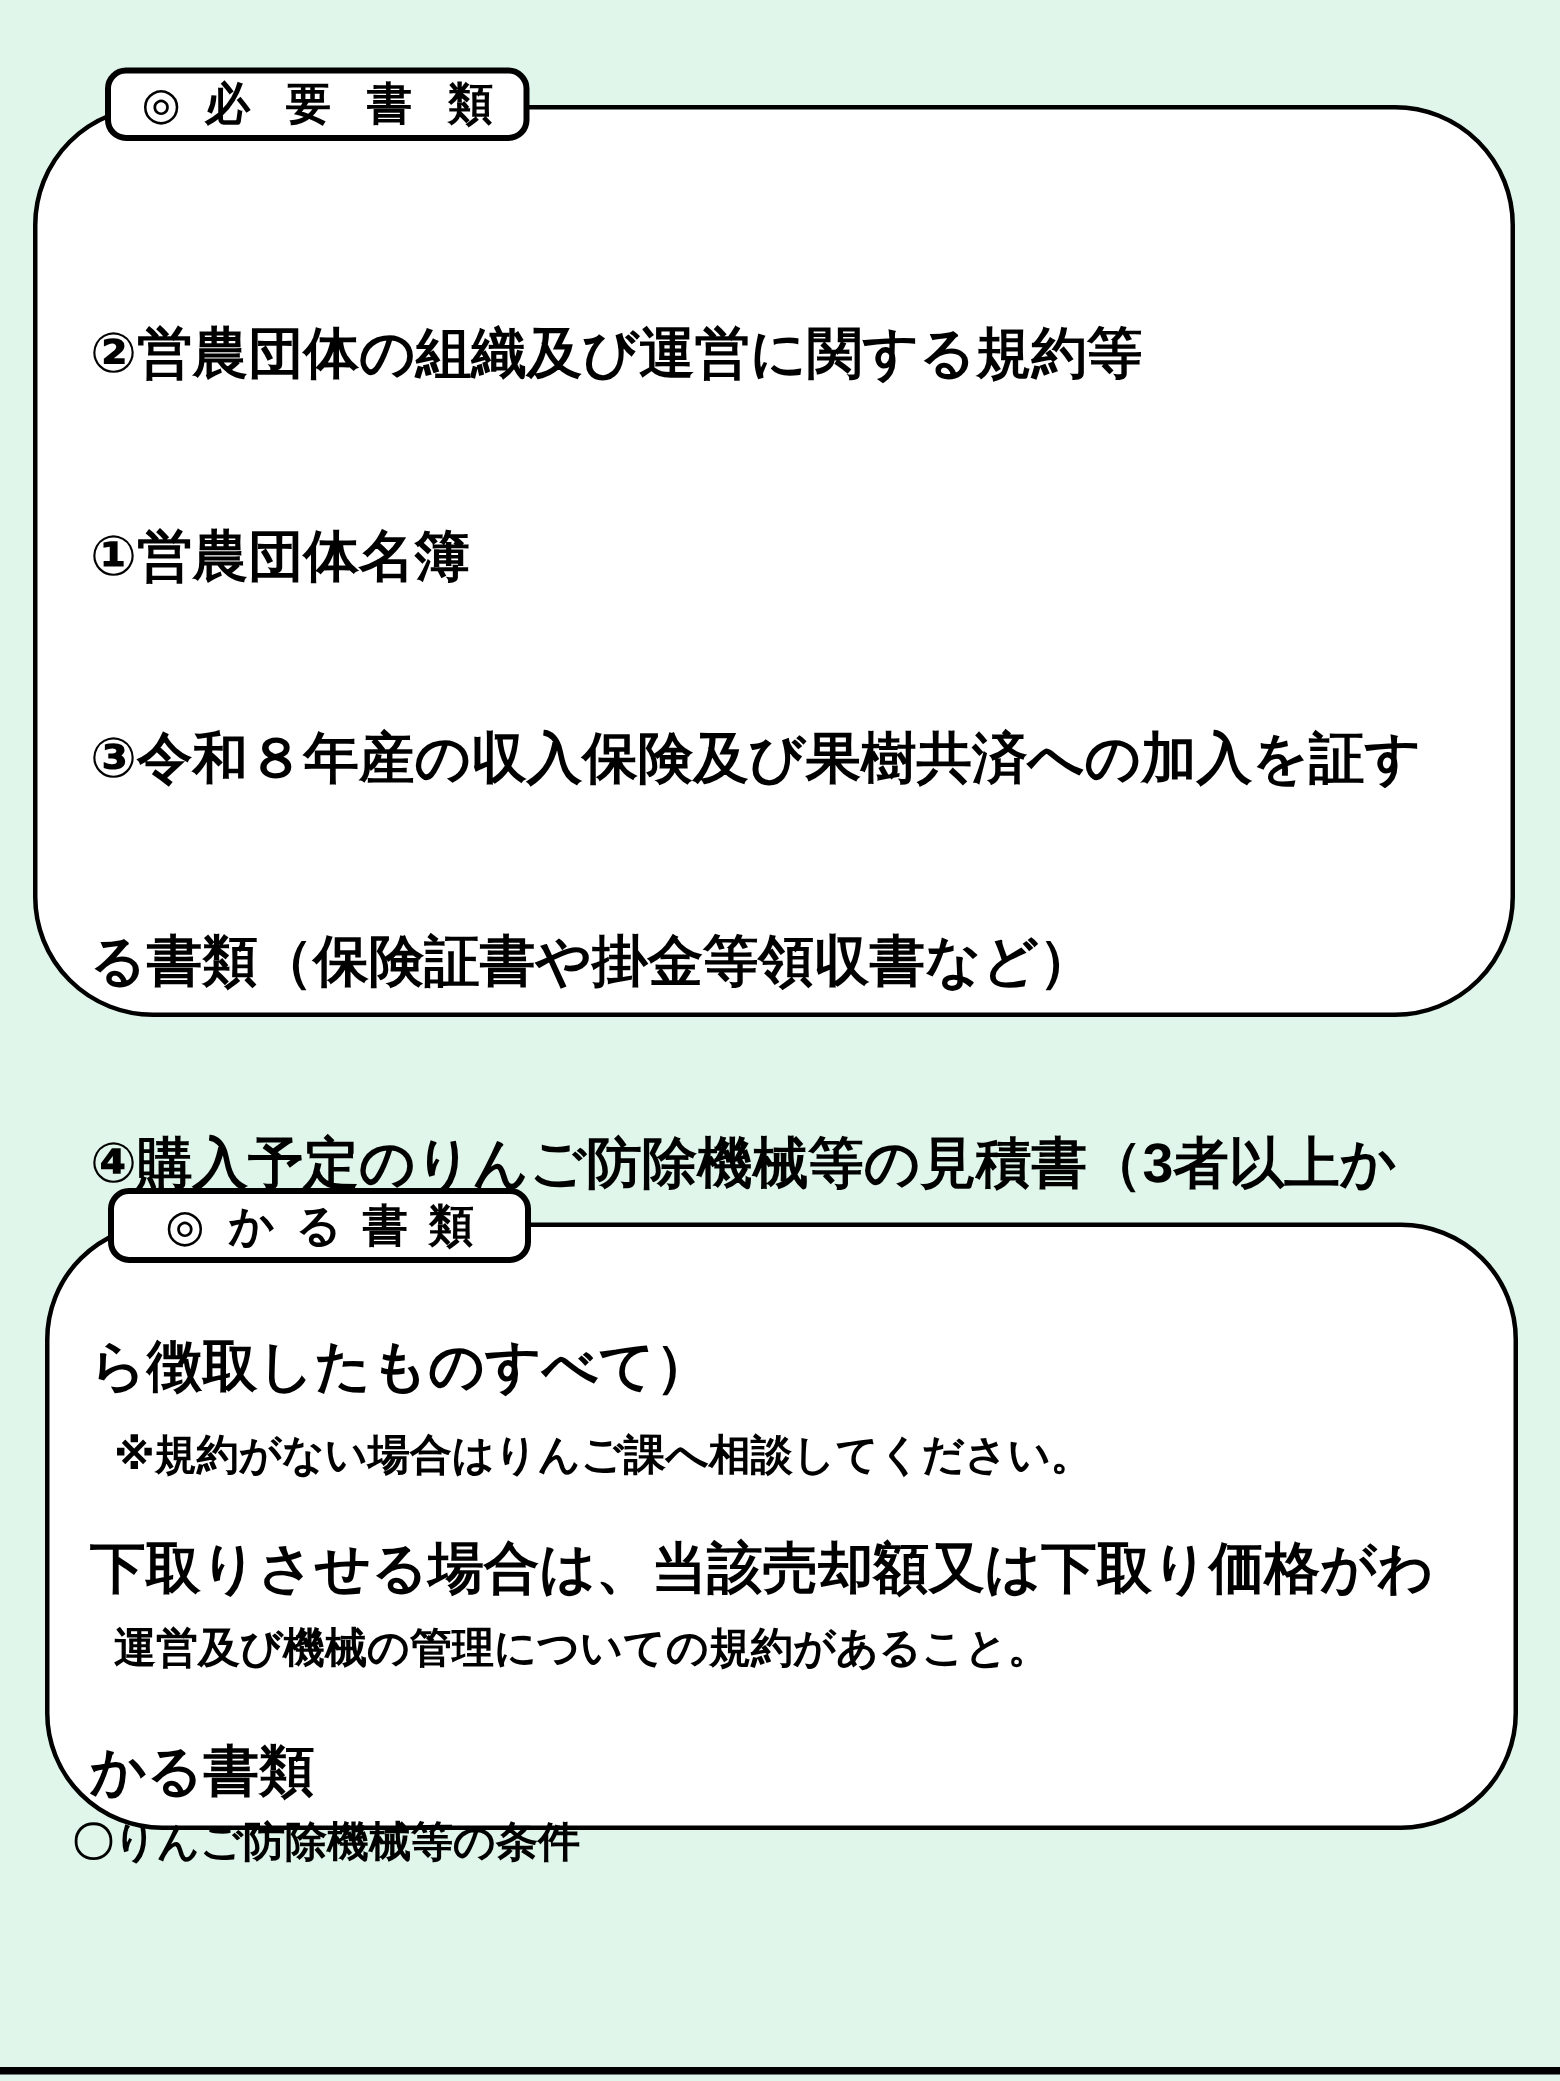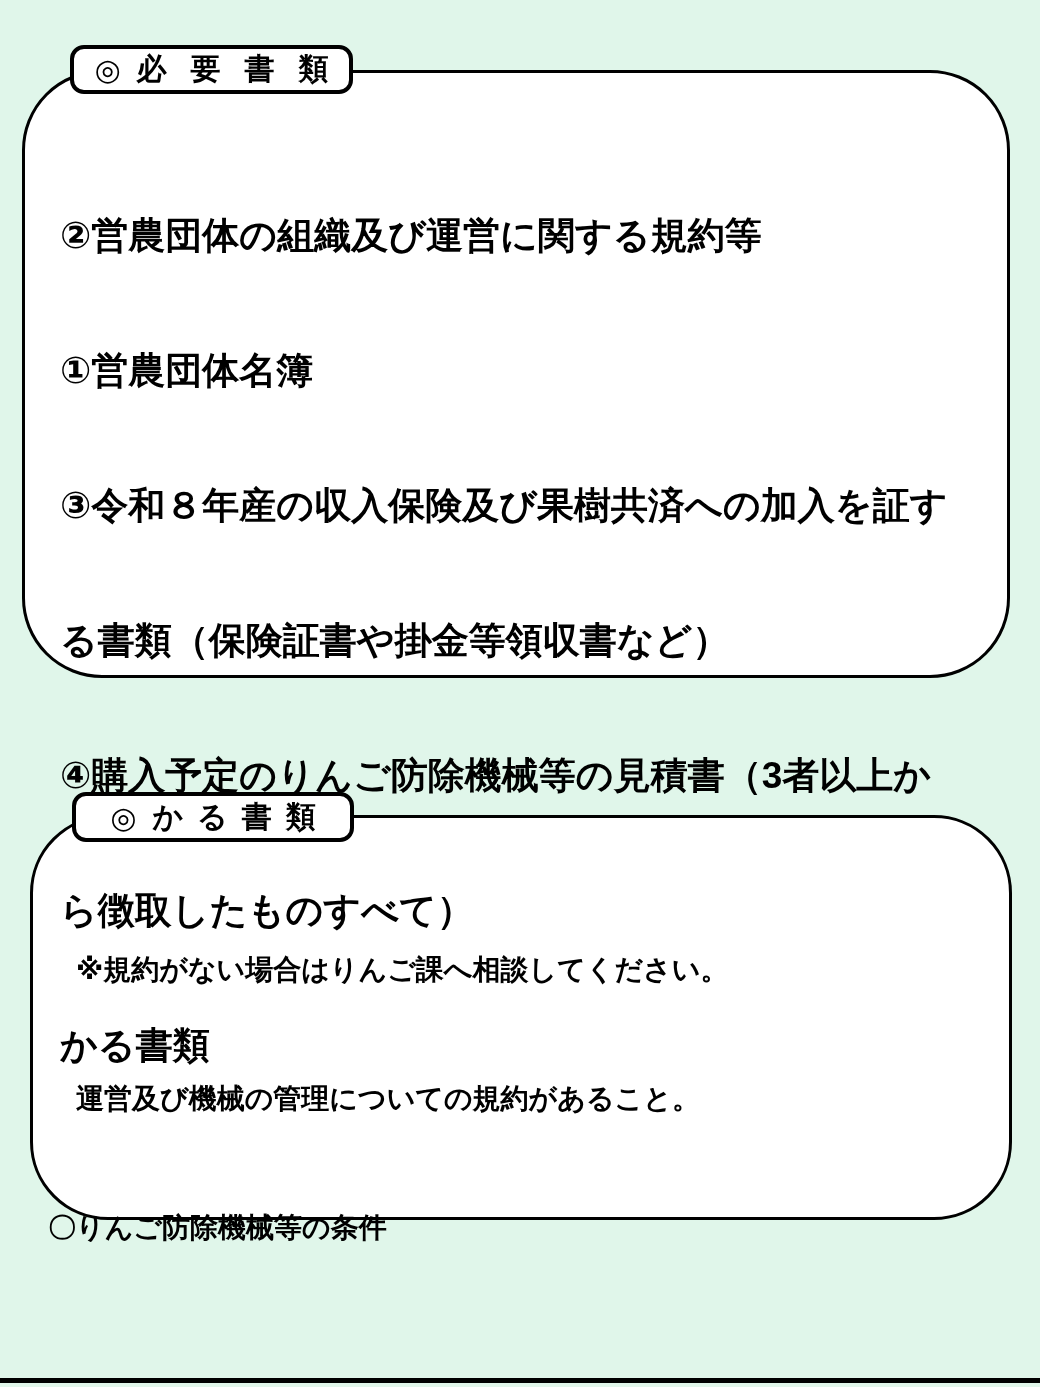--- a/index.html
+++ b/index.html
@@ -111,20 +111,21 @@
   <span class="label">必要書類</span>
 </div>
 
 <div class="body-text body-1">
   <div>②営農団体の組織及び運営に関する規約等</div>
   <div>①営農団体名簿</div>
   <div>③令和８年産の収入保険及び果樹共済への加入を証す</div>
   <div>る書類（保険証書や掛金等領収書など）</div>
   <div>④購入予定のりんご防除機械等の見積書（3者以上か</div>
   <div>ら徴取したものすべて）</div>
+  <div>下取りさせる場合は、当該売却額又は下取り価格がわ</div>
   <div>かる書類</div>
   
   
 </div>
 
 <div class="panel panel-2"></div>
 
 <div class="tab tab-2">
   <span class="symbol">◎</span>
   <span class="label">かる書類</span>

